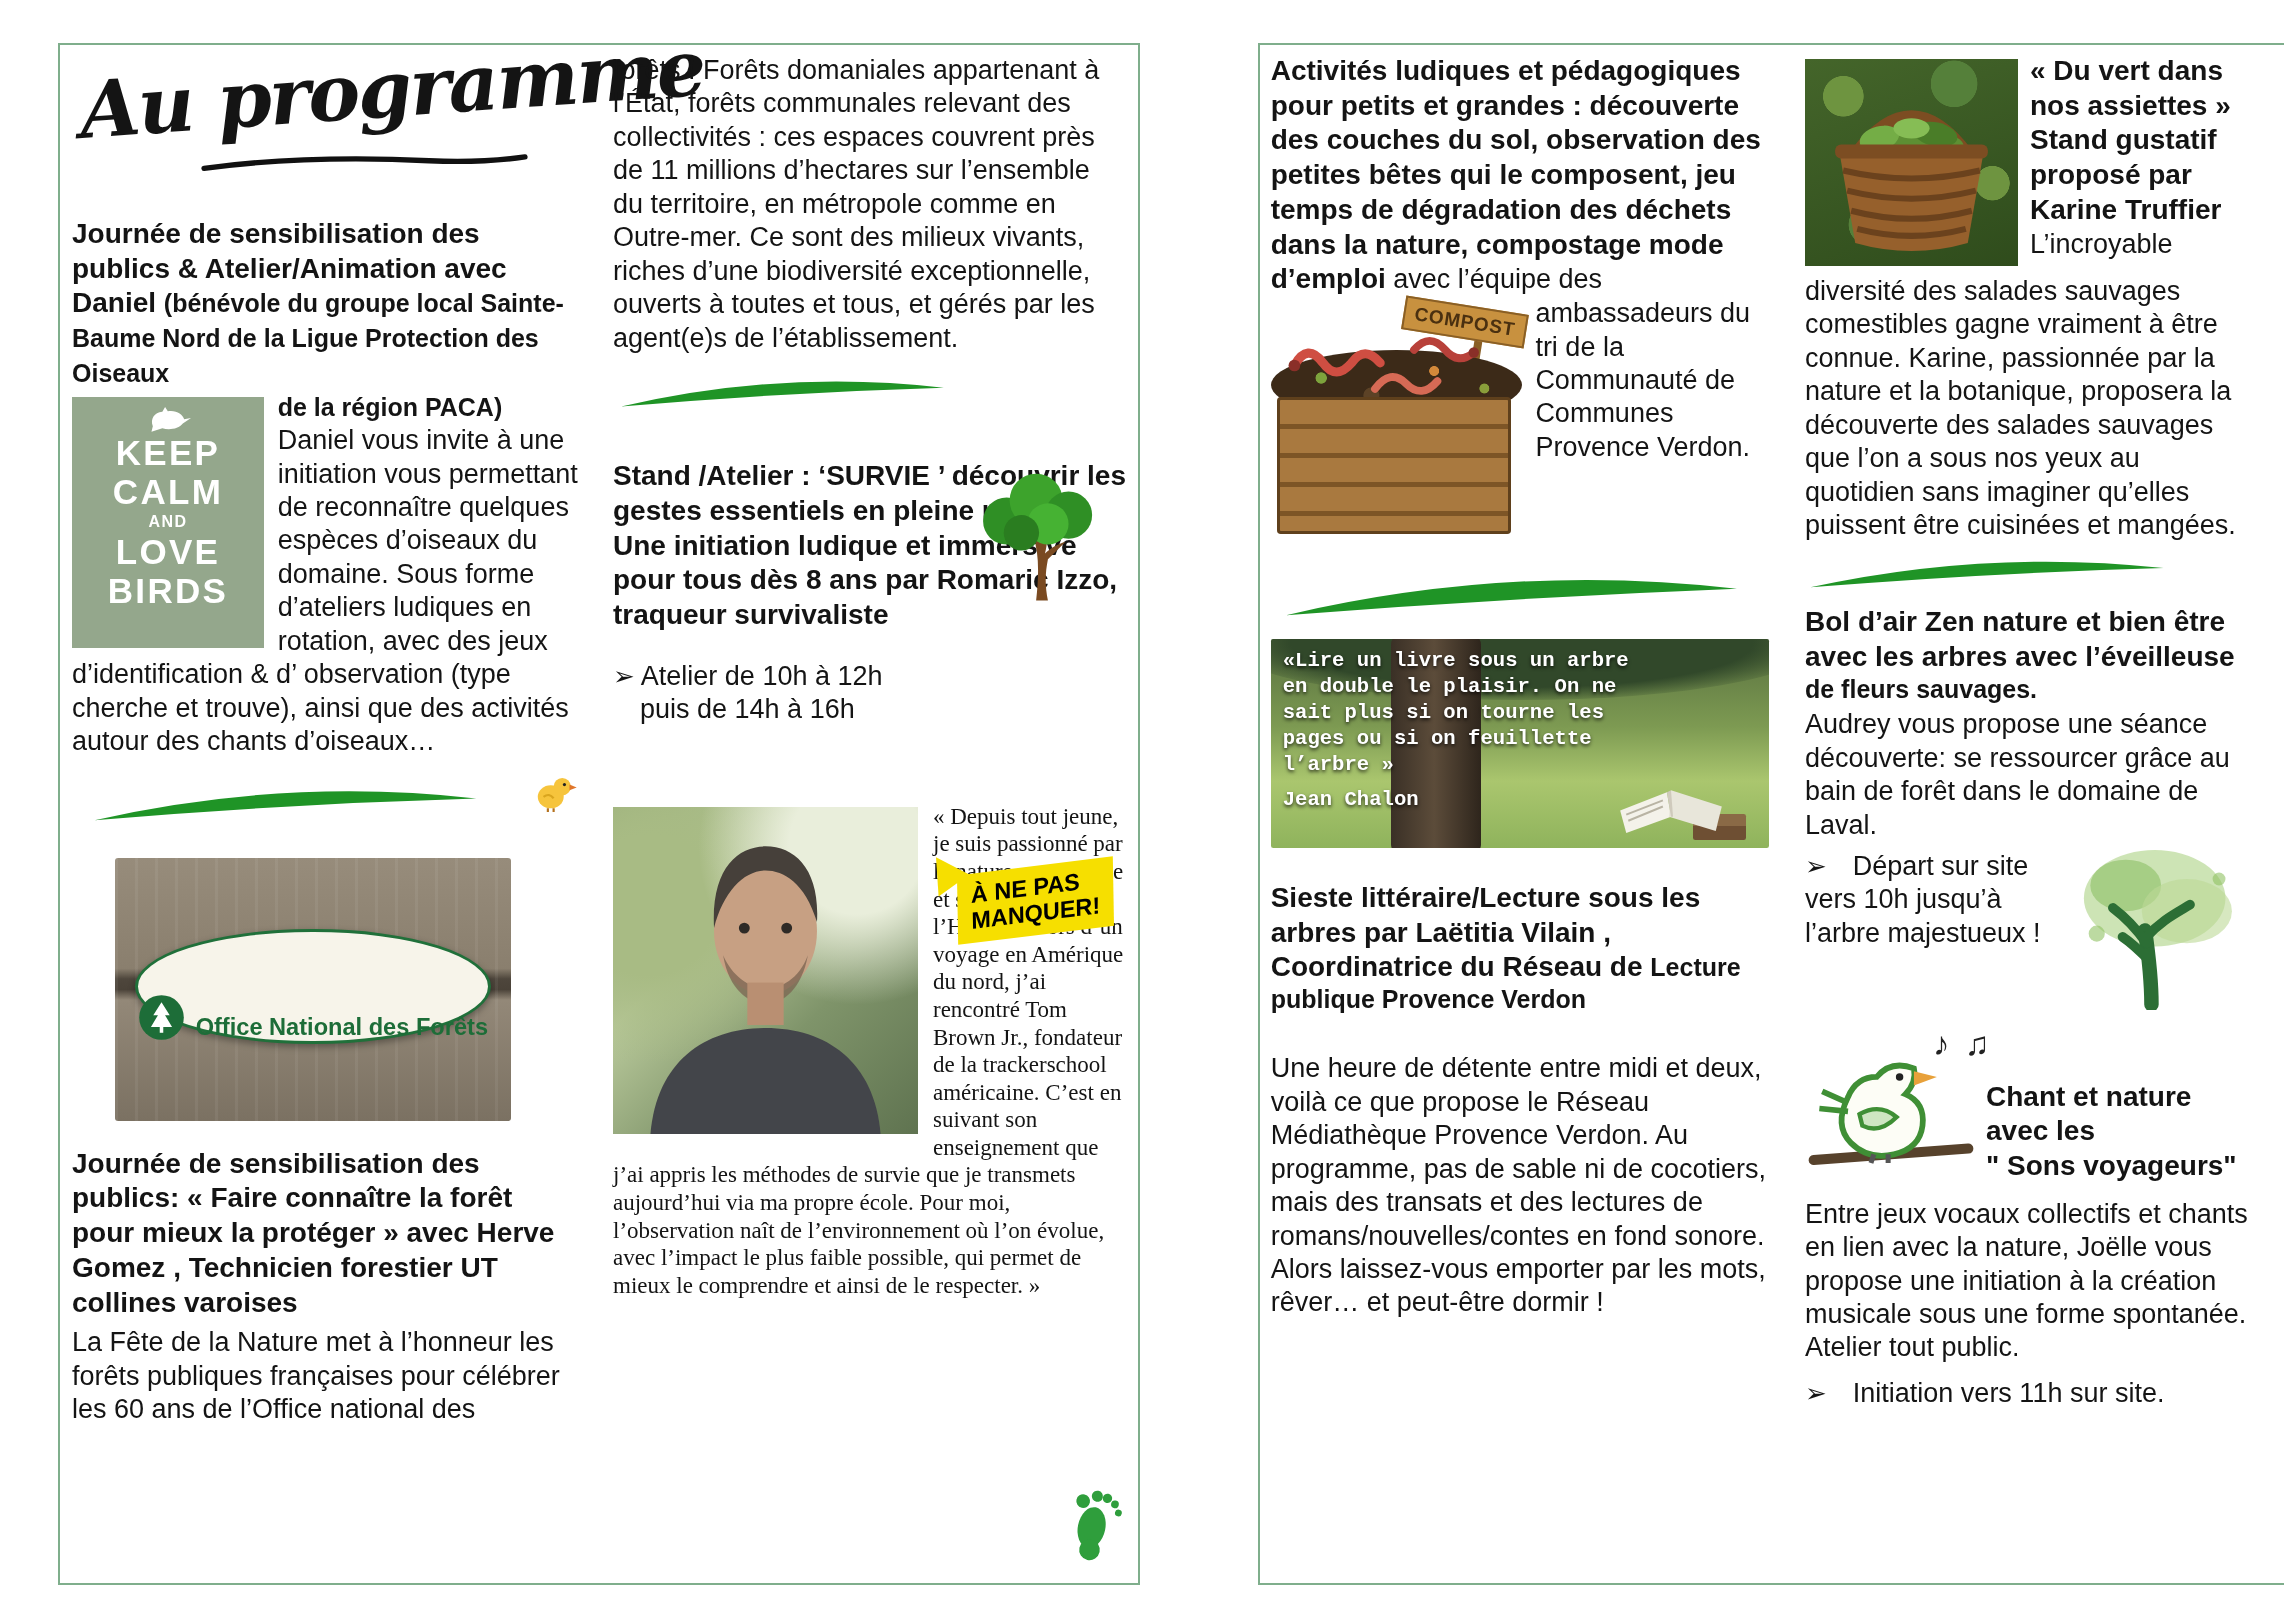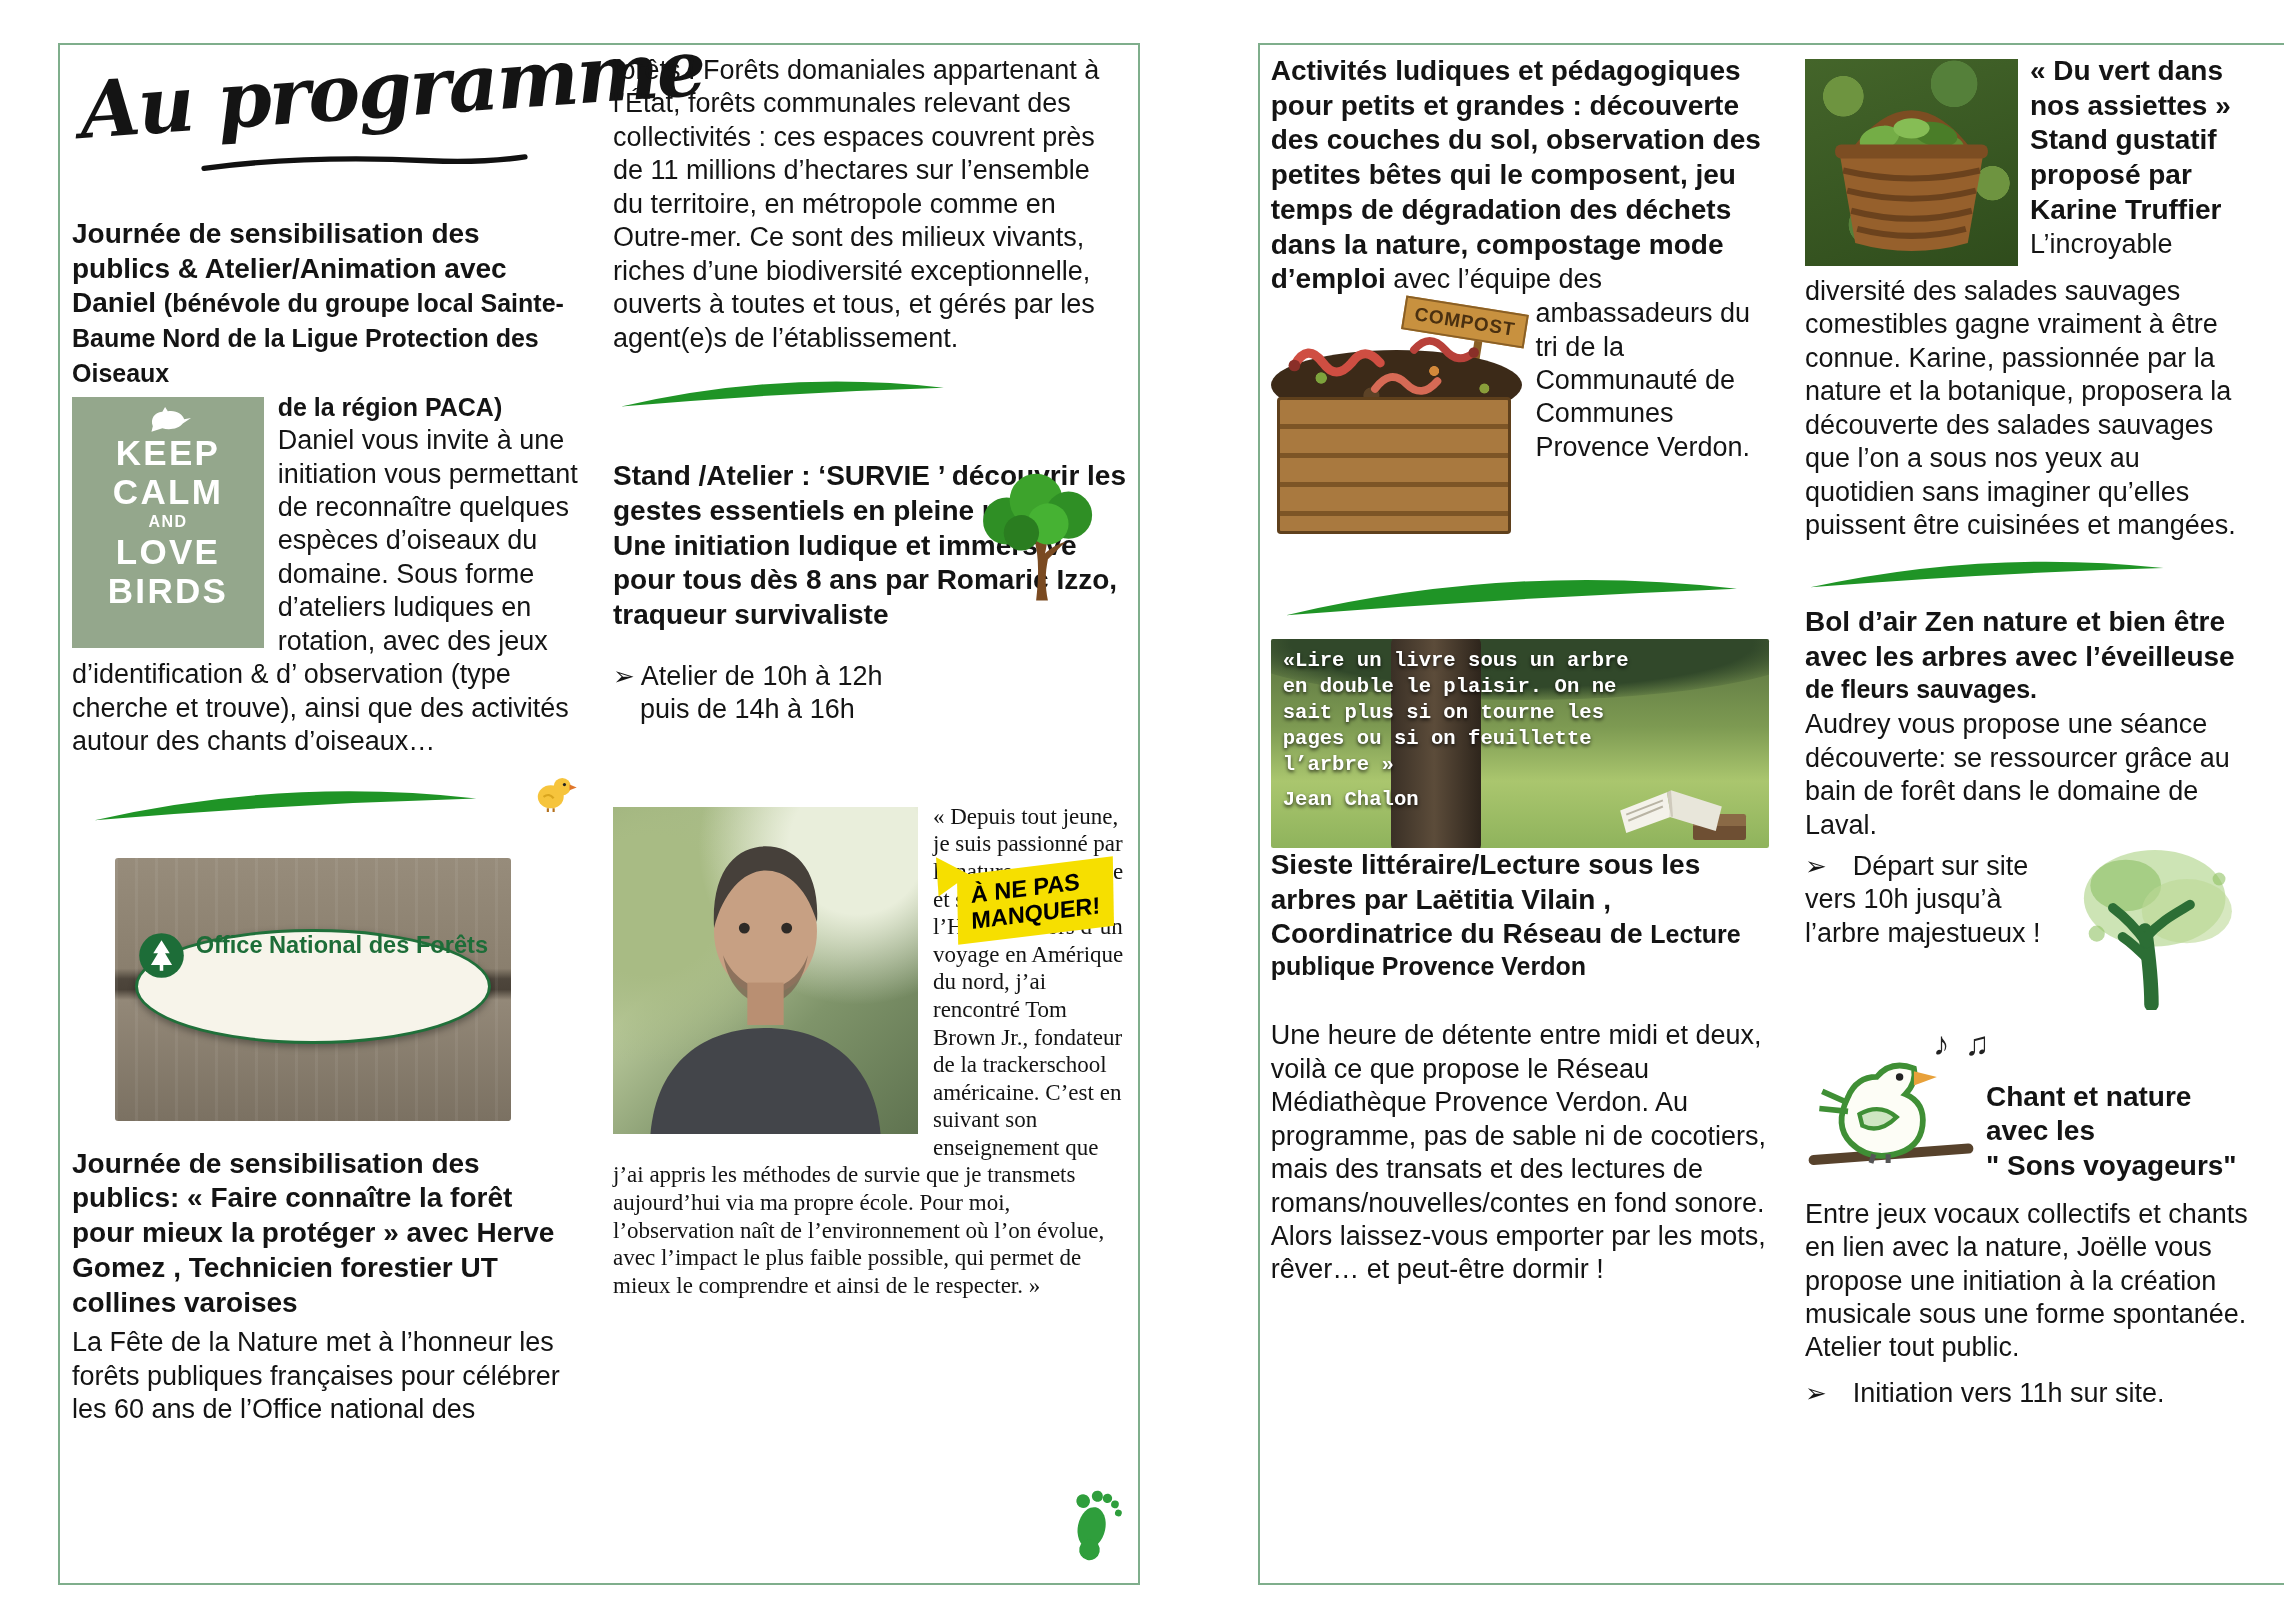--- a/index.html
+++ b/index.html
@@ -45,21 +45,21 @@
 .sw2{width:327px;height:40px;margin:21px 0 0 6px}
 .sw3{width:457px;height:50px;margin:37px 0 6px 12px}
 .sw4{width:358px;height:41px;margin:13.7px 0 0 3px}
 
 
 .onf{position:relative;width:396px;height:263px;margin:27px 0 26px 43px;border-radius:3px;
      background:
        repeating-linear-gradient(90deg, rgba(255,255,255,.06) 0 3px, rgba(0,0,0,0) 3px 20px),
        linear-gradient(180deg,#978c7b 0%,#8a7f6e 42%,#4e463c 46%,#4a4238 50%,#938878 54%,#7b7162 100%)}
 .onf-oval{position:absolute;left:5%;top:27%;width:90%;height:44%;background:#f7f4ea;
-          border:3.8px solid #20703a;border-radius:50%;display:flex;align-items:flex-start;
+          border:3.8px solid #20703a;border-radius:50%;display:flex;align-items:flex-end;
           justify-content:center;gap:10.7px;box-shadow:0 3px 7.6px rgba(0,0,0,.35)}
 .onf-logo{width:47px;height:47px;flex:0 0 auto}
 .onf-text{color:#1d6d38;font-weight:bold;font-size:23.6px}
 
 
 .treeclip{position:absolute;right:3px;top:411px;width:163px;height:140px}
 .bullets{margin-top:27px}
 .arr{font-size:26px}
 .bline2{display:block;padding-left:27px}
 .badge{position:absolute;left:344px;top:812px;transform:rotate(-7deg) skewX(-6deg);
@@ -101,21 +101,21 @@
       background:radial-gradient(ellipse at center,#31482a 0 55%, rgba(49,72,42,0) 75%)}
 .tp-trunk{position:absolute;left:120px;top:-4.6px;width:90px;height:221px;border-radius:10.7px;
       background:linear-gradient(90deg,#3a3026,#5c4c3a 48%,#2e251c)}
 .tp-book{position:absolute;right:37px;bottom:10.7px;width:122px;height:61px}
 .tp-stack{position:absolute;right:23px;bottom:7.6px;width:53px;height:26px;
       background:linear-gradient(180deg,#8a6a46 0 45%,#6e4f33 45% 100%);border-radius:2.3px}
 .tp-quote{position:absolute;left:12px;top:9px;width:365px;color:#fff;font-weight:bold;
       font-family:Liberation Mono, monospace;font-size:20.6px;line-height:1.26;
       text-shadow:0 1.5px 3.8px rgba(0,0,0,.75)}
 .tp-author{display:block;margin-top:9px}
-.mt44{}
+.mt44{margin-top:33px}
 .mt40{margin-top:38px}
 
 
 .basketphoto{float:left;width:213px;height:207px;margin:4.6px 12px 4.6px 0;position:relative;overflow:hidden;
       background:
         radial-gradient(circle at 18% 18%, #6e9440 0 20px, rgba(0,0,0,0) 20.6px),
         radial-gradient(circle at 70% 12%, #55803a 0 23px, rgba(0,0,0,0) 23.6px),
         radial-gradient(circle at 88% 60%, #6e9440 0 17px, rgba(0,0,0,0) 17.5px),
         radial-gradient(circle at 30% 80%, #55803a 0 20px, rgba(0,0,0,0) 20.6px),
         linear-gradient(160deg,#44652a,#2f4c1c)}

